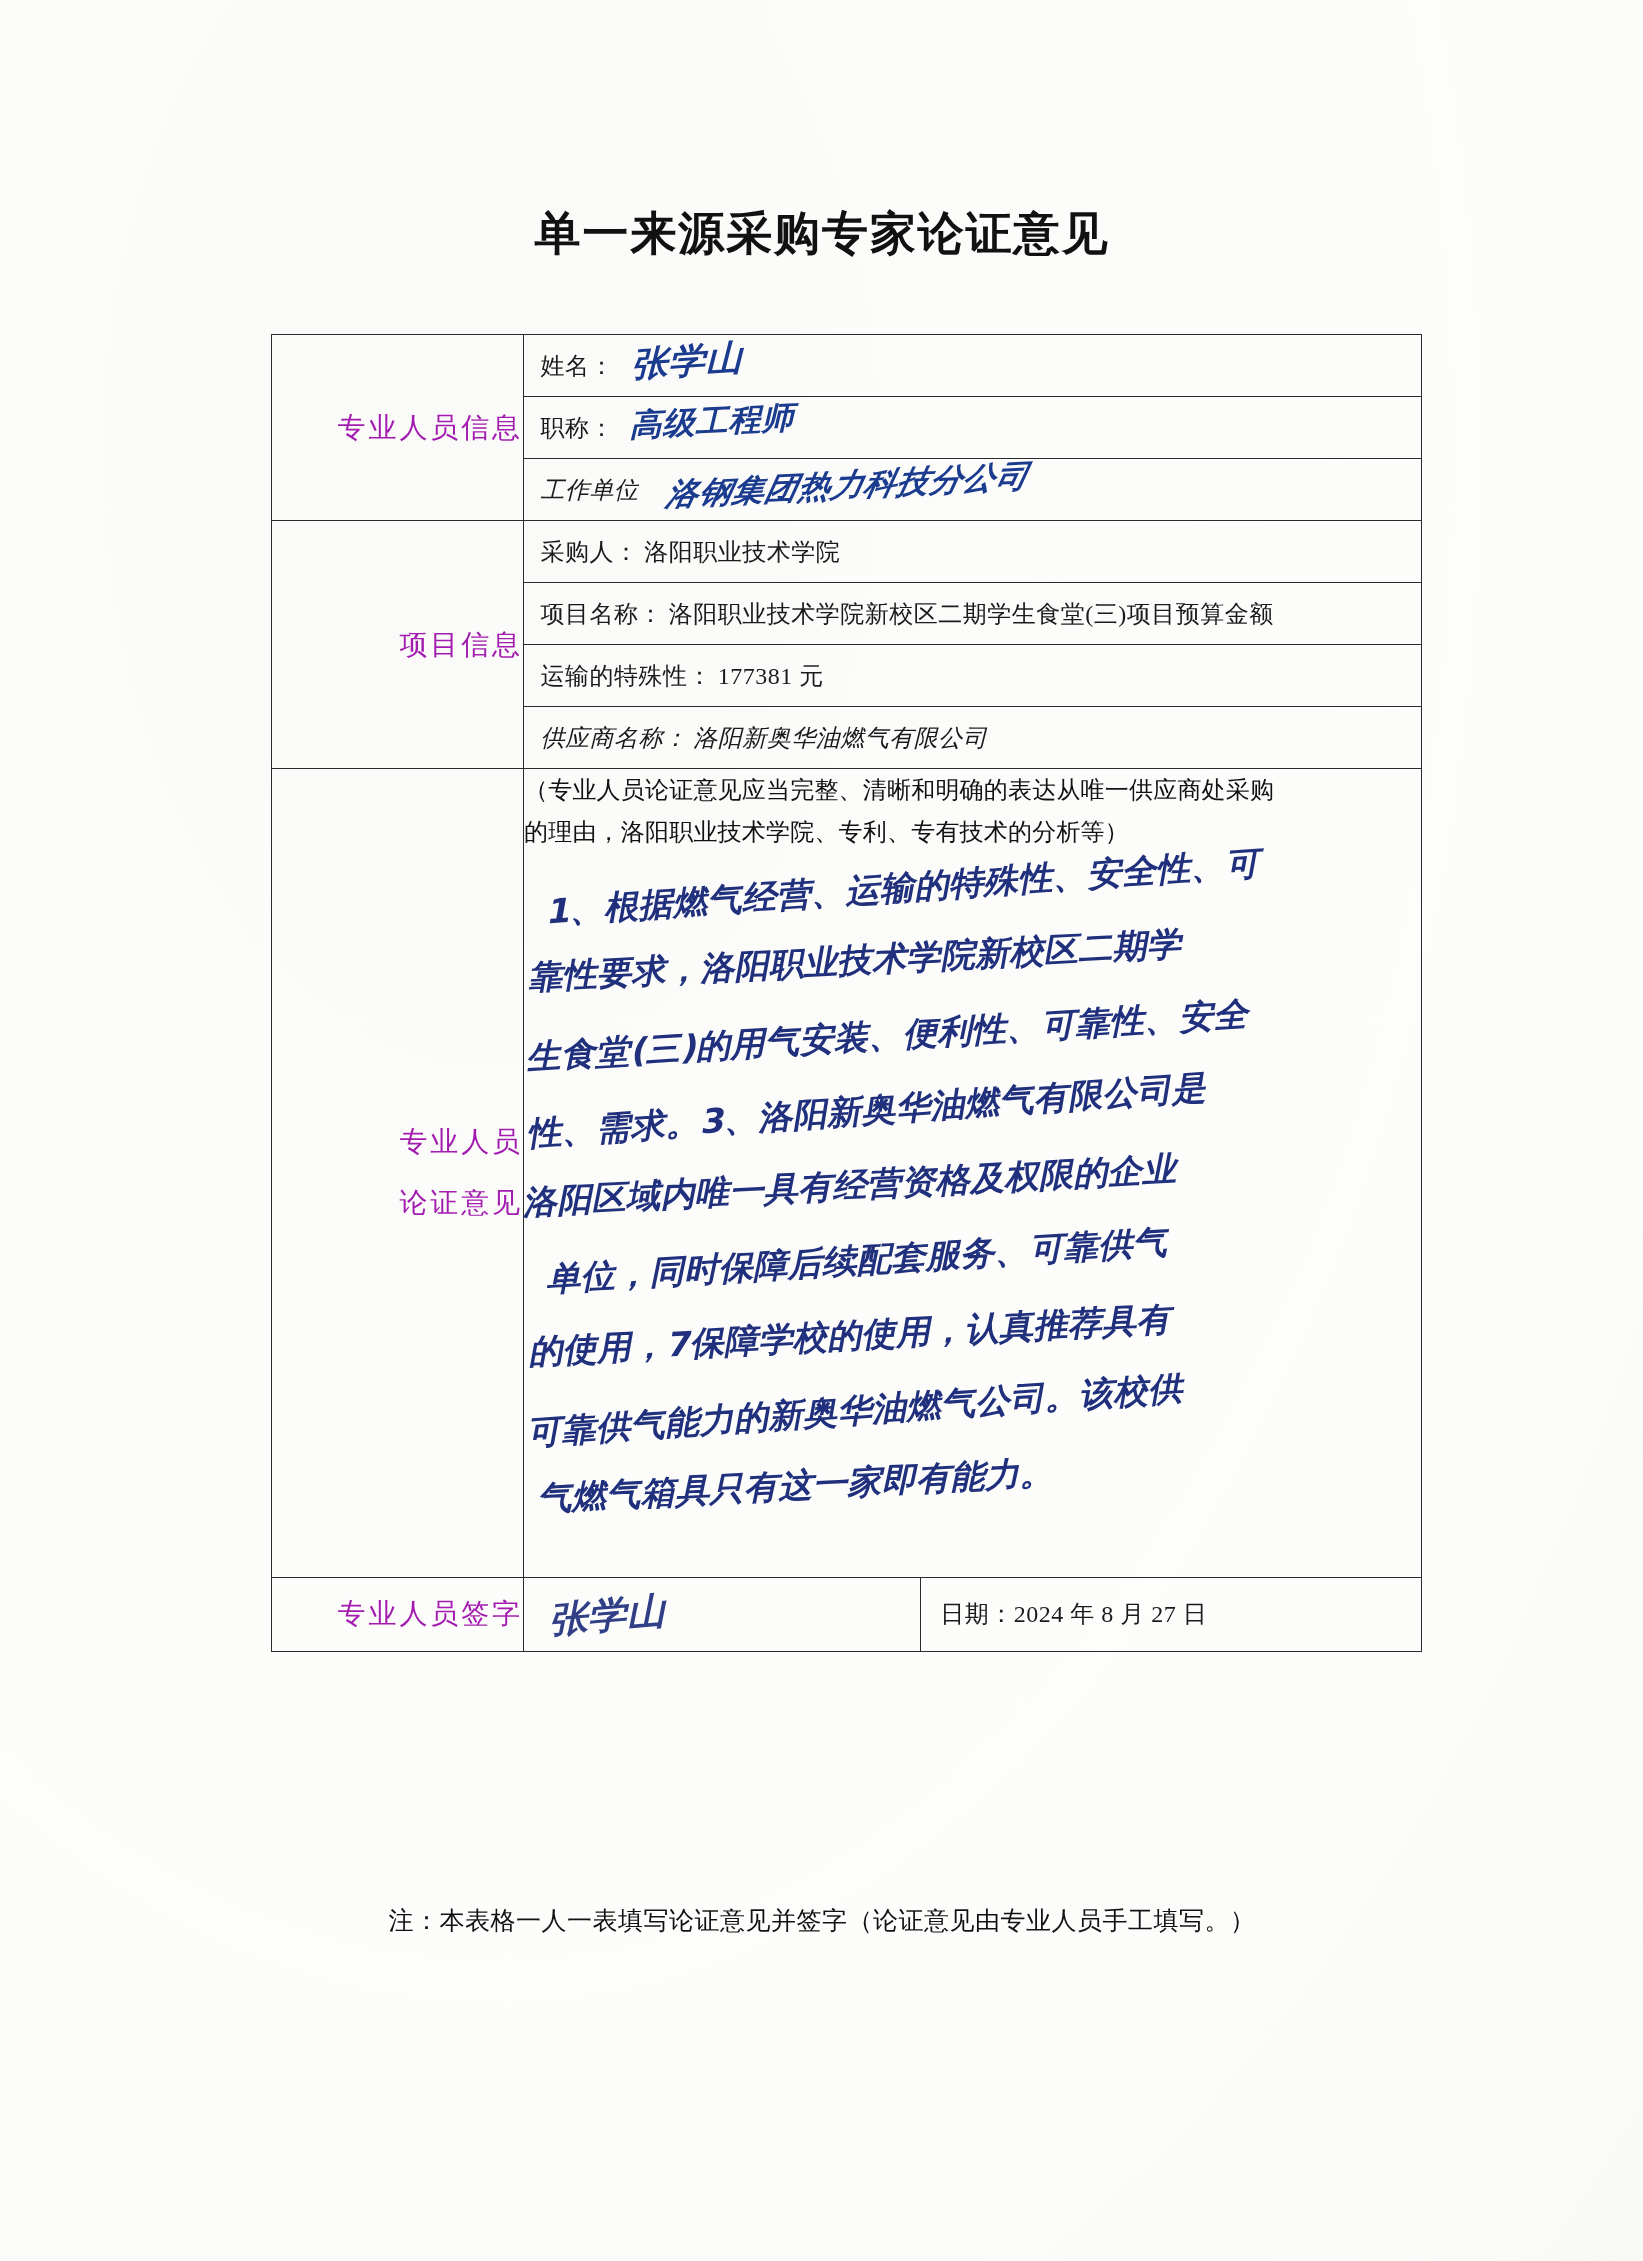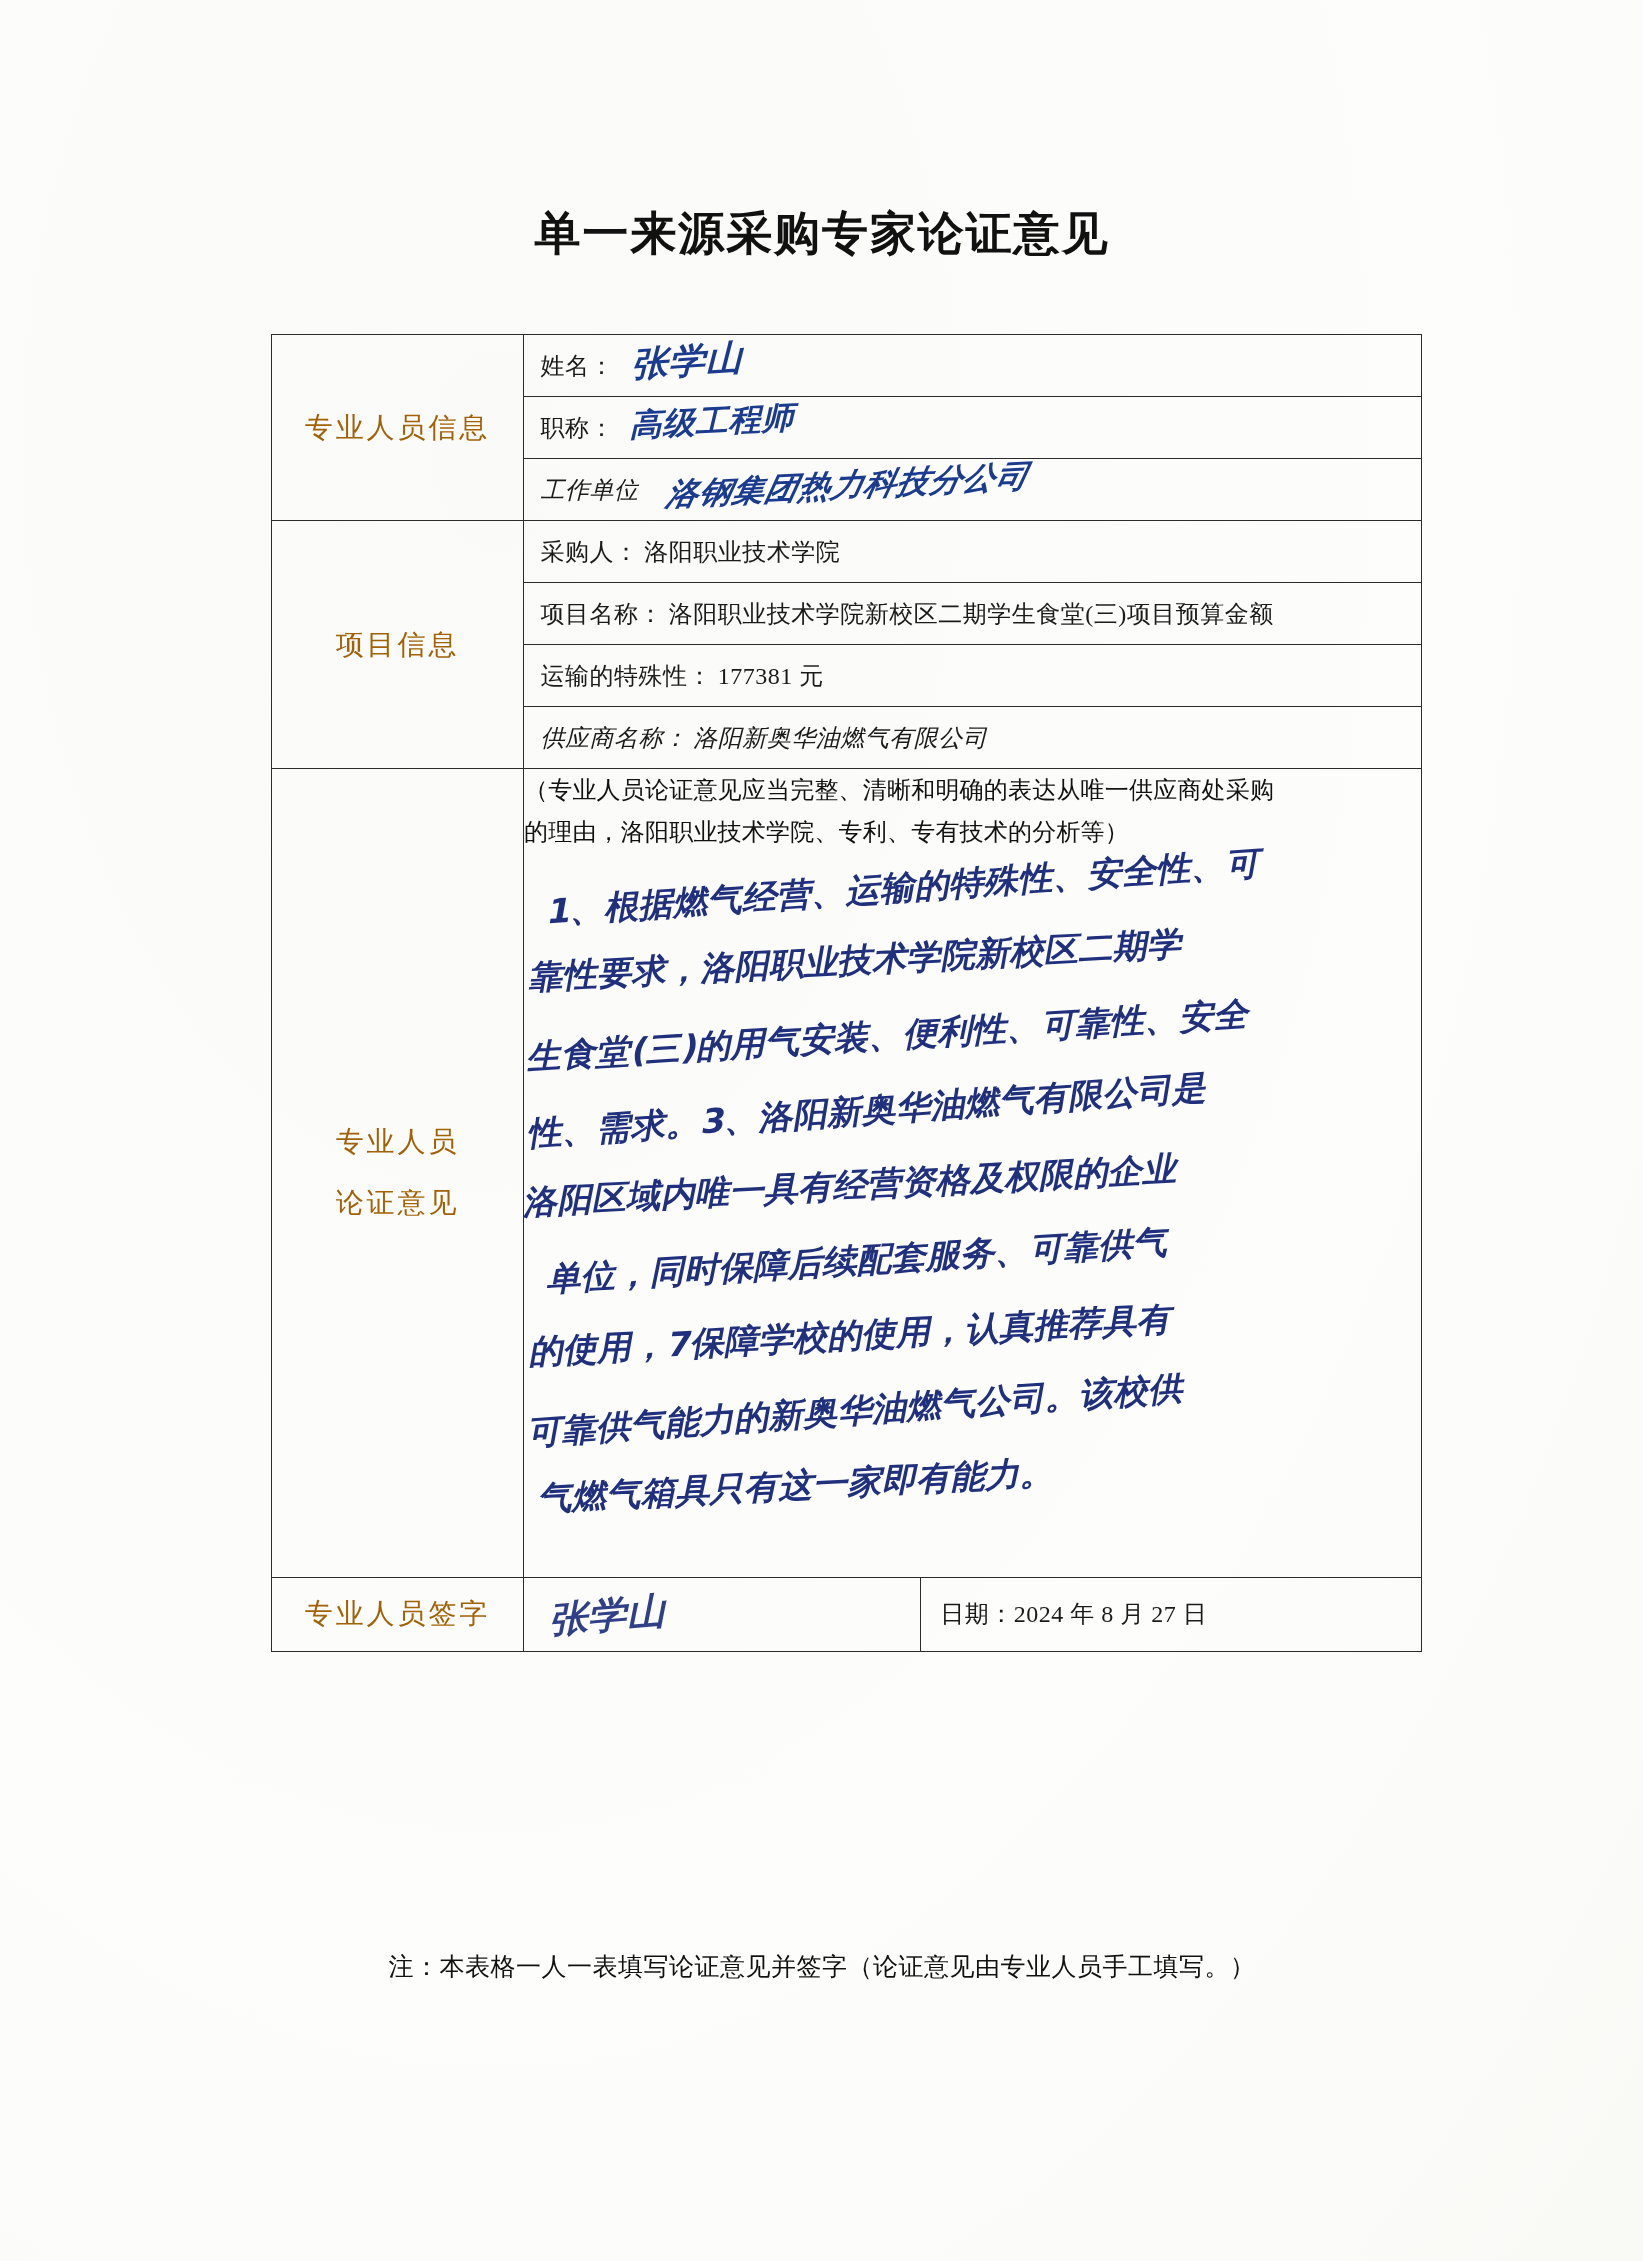--- a/index.html
+++ b/index.html
@@ -54,25 +54,25 @@
     table-layout: fixed;
   }
   table.main td {
     border: 1.5px solid #2b2b2b;
     padding: 0;
     vertical-align: middle;
     margin-top: 20px;
   }
   .lbl-cell {
     width: 251px;
-    text-align: center;
+    text-align: right;
     font-size: 28px;
     letter-spacing: 2.9px;
     line-height: 1.5;
-    color: #a16207;
+    color: #a21caf;
     padding: 8.7px 2.9px;
   }
   .field-line {
     height: 61px;
     padding: 0 16.4px;
     display: flex;
     align-items: center;
     font-size: 24px;
     letter-spacing: 0.5px;
     position: relative;
@@ -123,21 +123,21 @@
     position: relative;
     height: 73px;
   }
   .date-cell {
     font-size: 24px;
     padding-left: 19.3px;
     letter-spacing: 0.5px;
   }
   .footnote {
     position: absolute;
-    top: 1950px;
+    top: 1904px;
     left: 0;
     width: 1644px;
     text-align: center;
     font-size: 25px;
     letter-spacing: 0.5px;
     color: #111;
   }
   .hw-sig {
     position: absolute;
     font-family: "DejaVu Sans", sans-serif;

